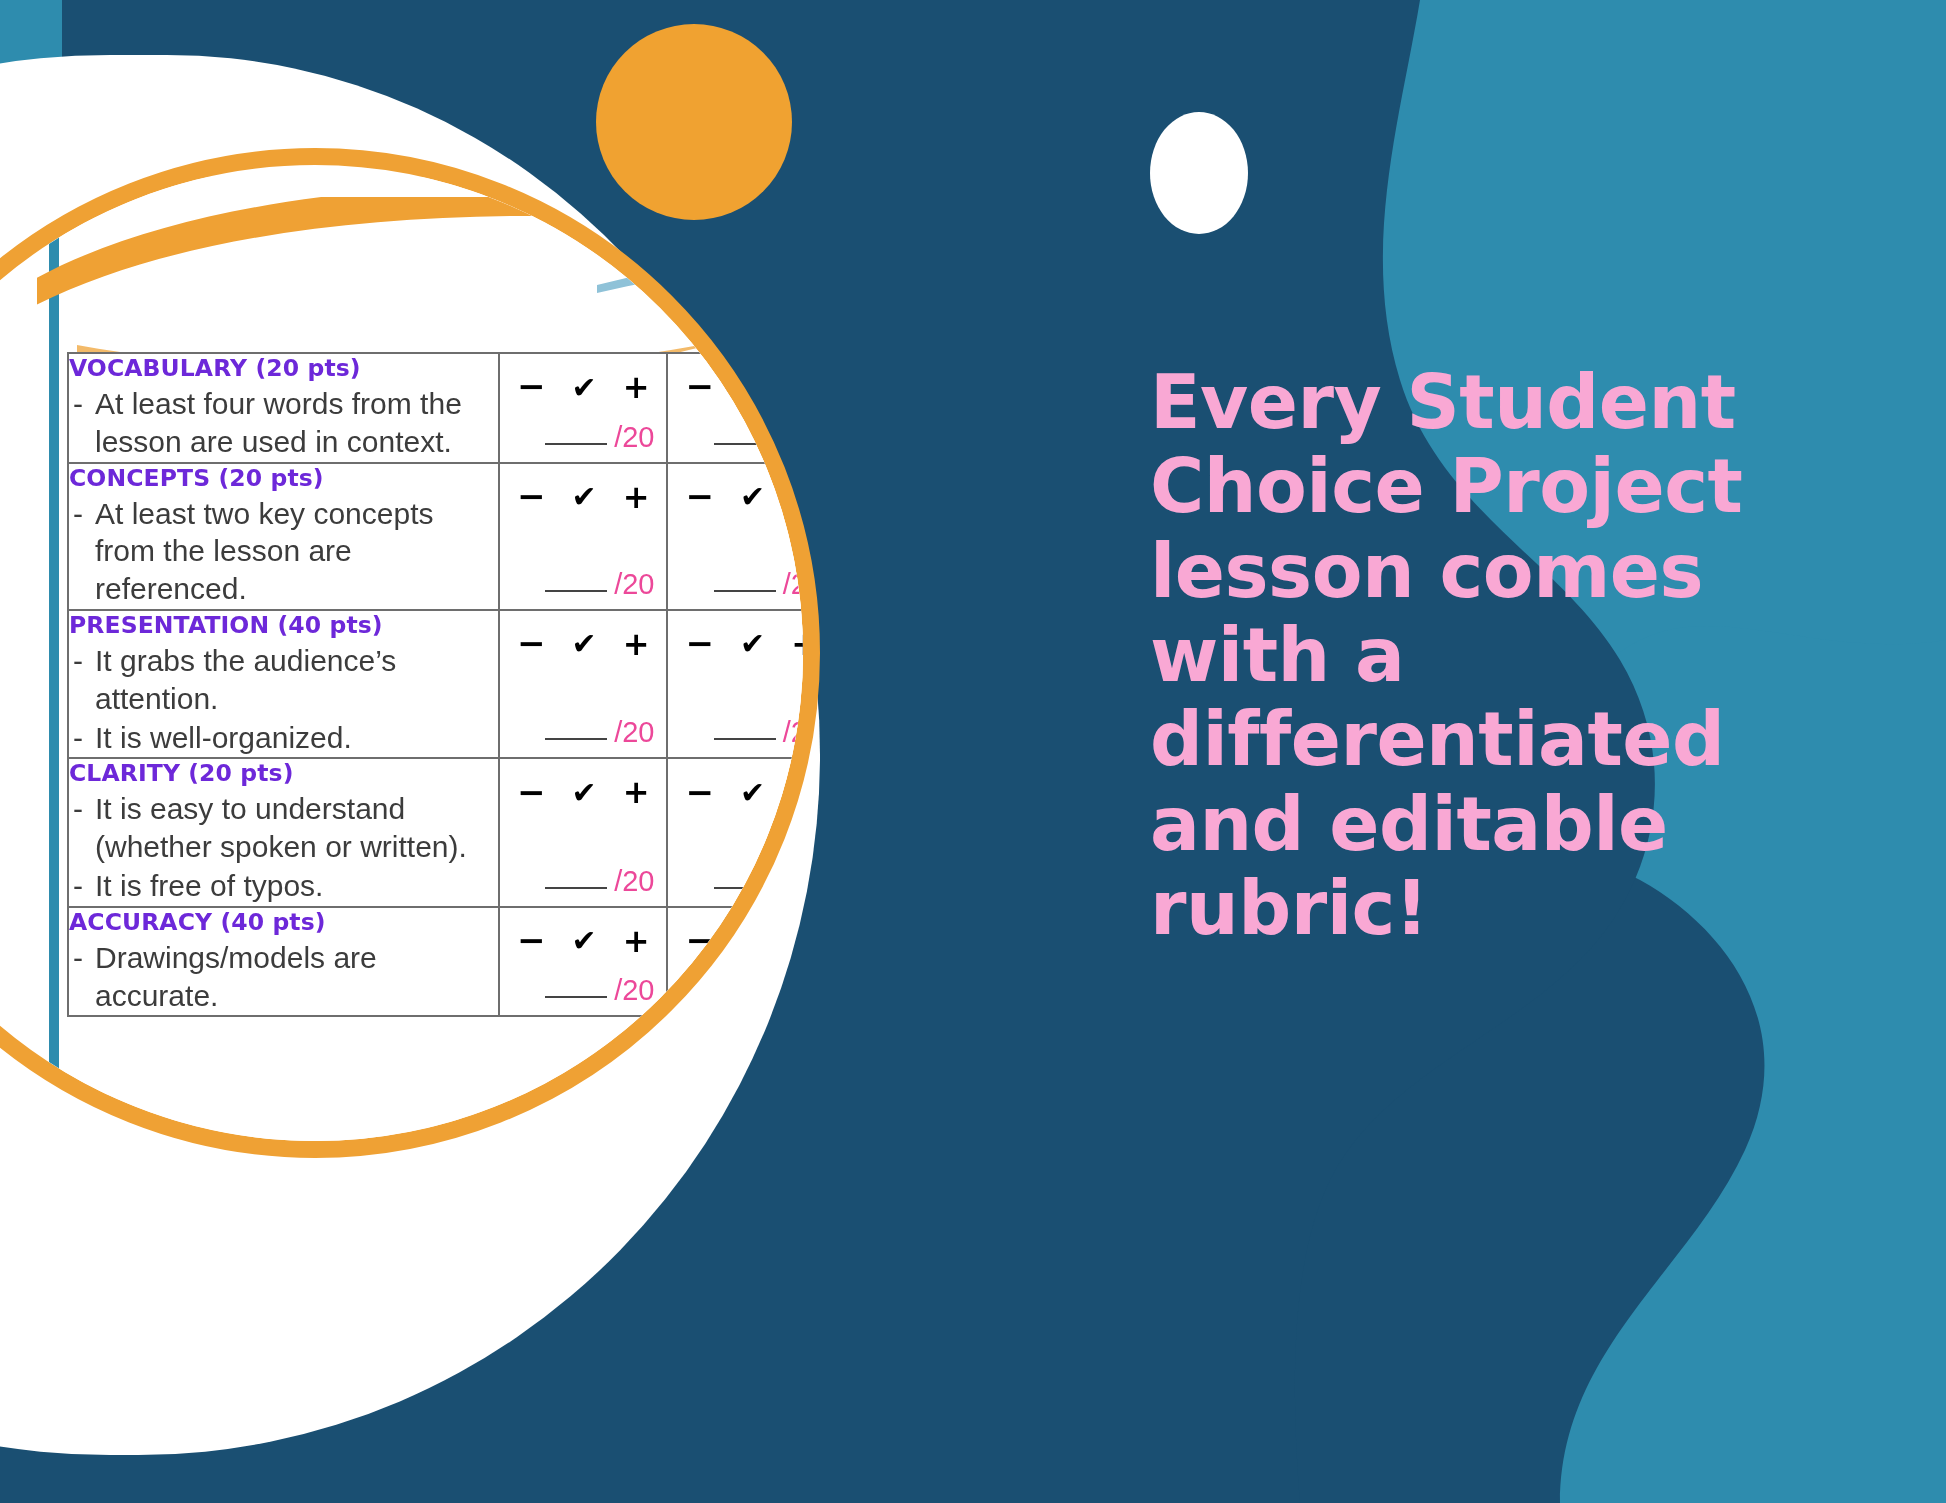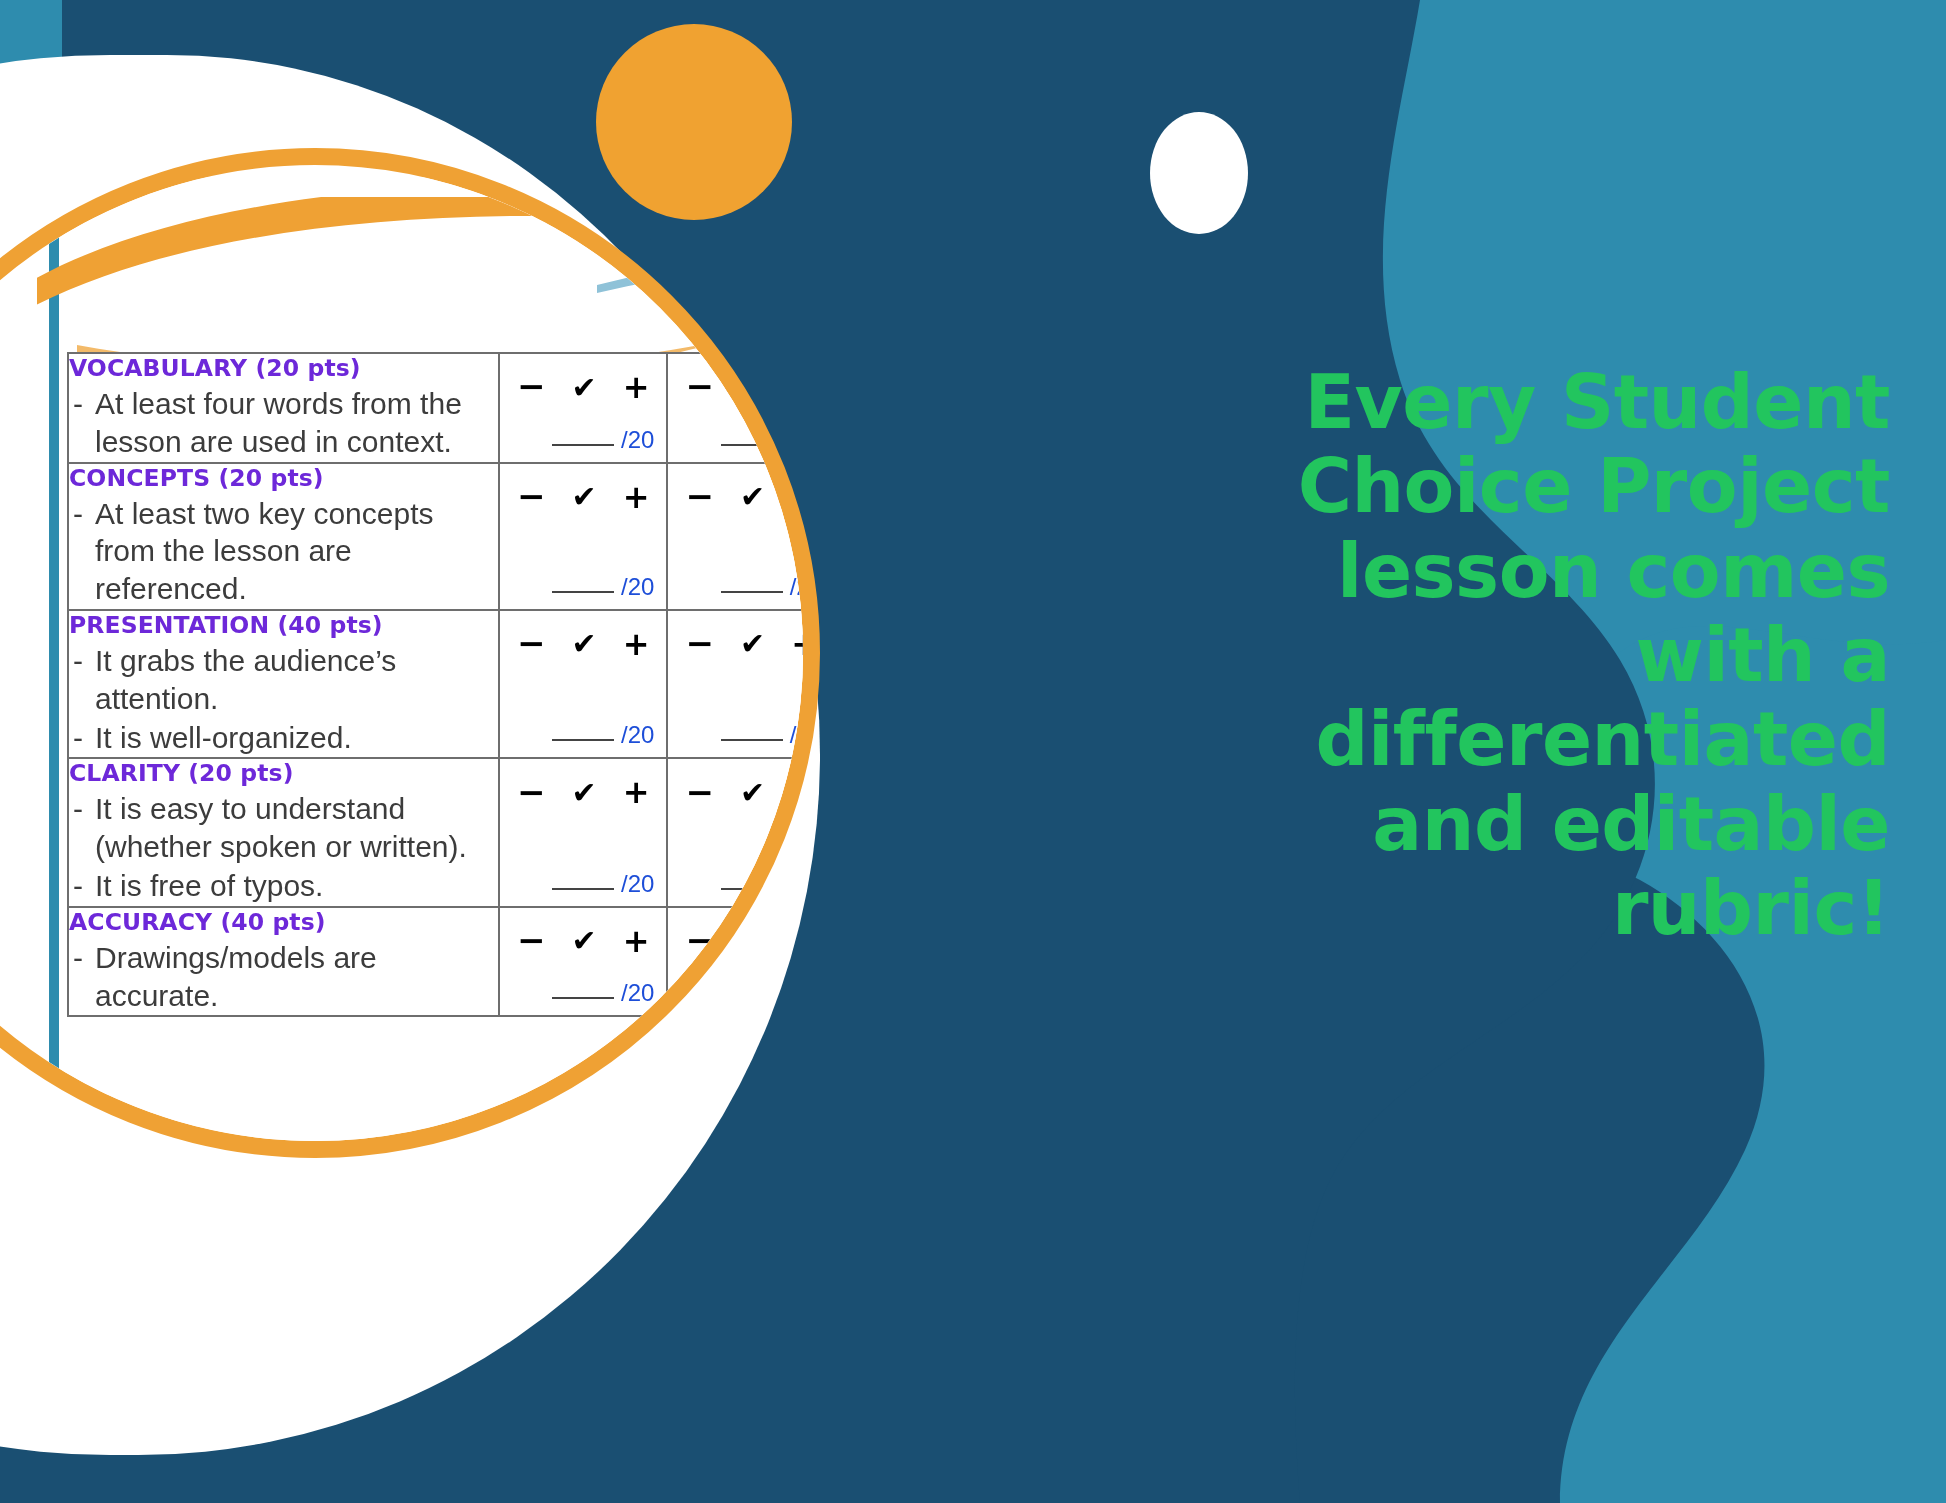--- a/index.html
+++ b/index.html
@@ -113,31 +113,31 @@
   .marks{
     display:flex;justify-content:center;align-items:center;gap:26px;
     font-size:31px;font-weight:700;color:#000;padding:14px 0 0 0;
     font-family:"DejaVu Sans", sans-serif;
   }
   .marks .m-minus{font-size:34px;line-height:0.8;}
   .marks .m-check{font-size:30px;}
   .marks .m-plus{font-size:32px;}
   .outof{
     position:absolute;right:12px;bottom:8px;
-    font-size:24px;color:#1d4ed8;white-space:nowrap;
+    font-size:29px;color:#ec4899;white-space:nowrap;
   }
   .outof .blank{
     display:inline-block;width:62px;border-bottom:2px solid #444;
     margin-right:7px;vertical-align:2px;height:20px;
   }
 
   
   .headline{
     position:absolute;left:1150px;top:360px;width:740px;
-    text-align:right;color:#22c55e;
+    text-align:left;color:#f9a8d4;
     font-family:"DejaVu Sans", sans-serif;
     font-weight:700;font-size:74px;line-height:1.14;
     letter-spacing:-0.5px;
   }
 </style>
 </head>
 <body>
 
 <div class="bg-layer">
   <svg class="bg-svg" viewBox="0 0 1946 1503" preserveAspectRatio="none">

